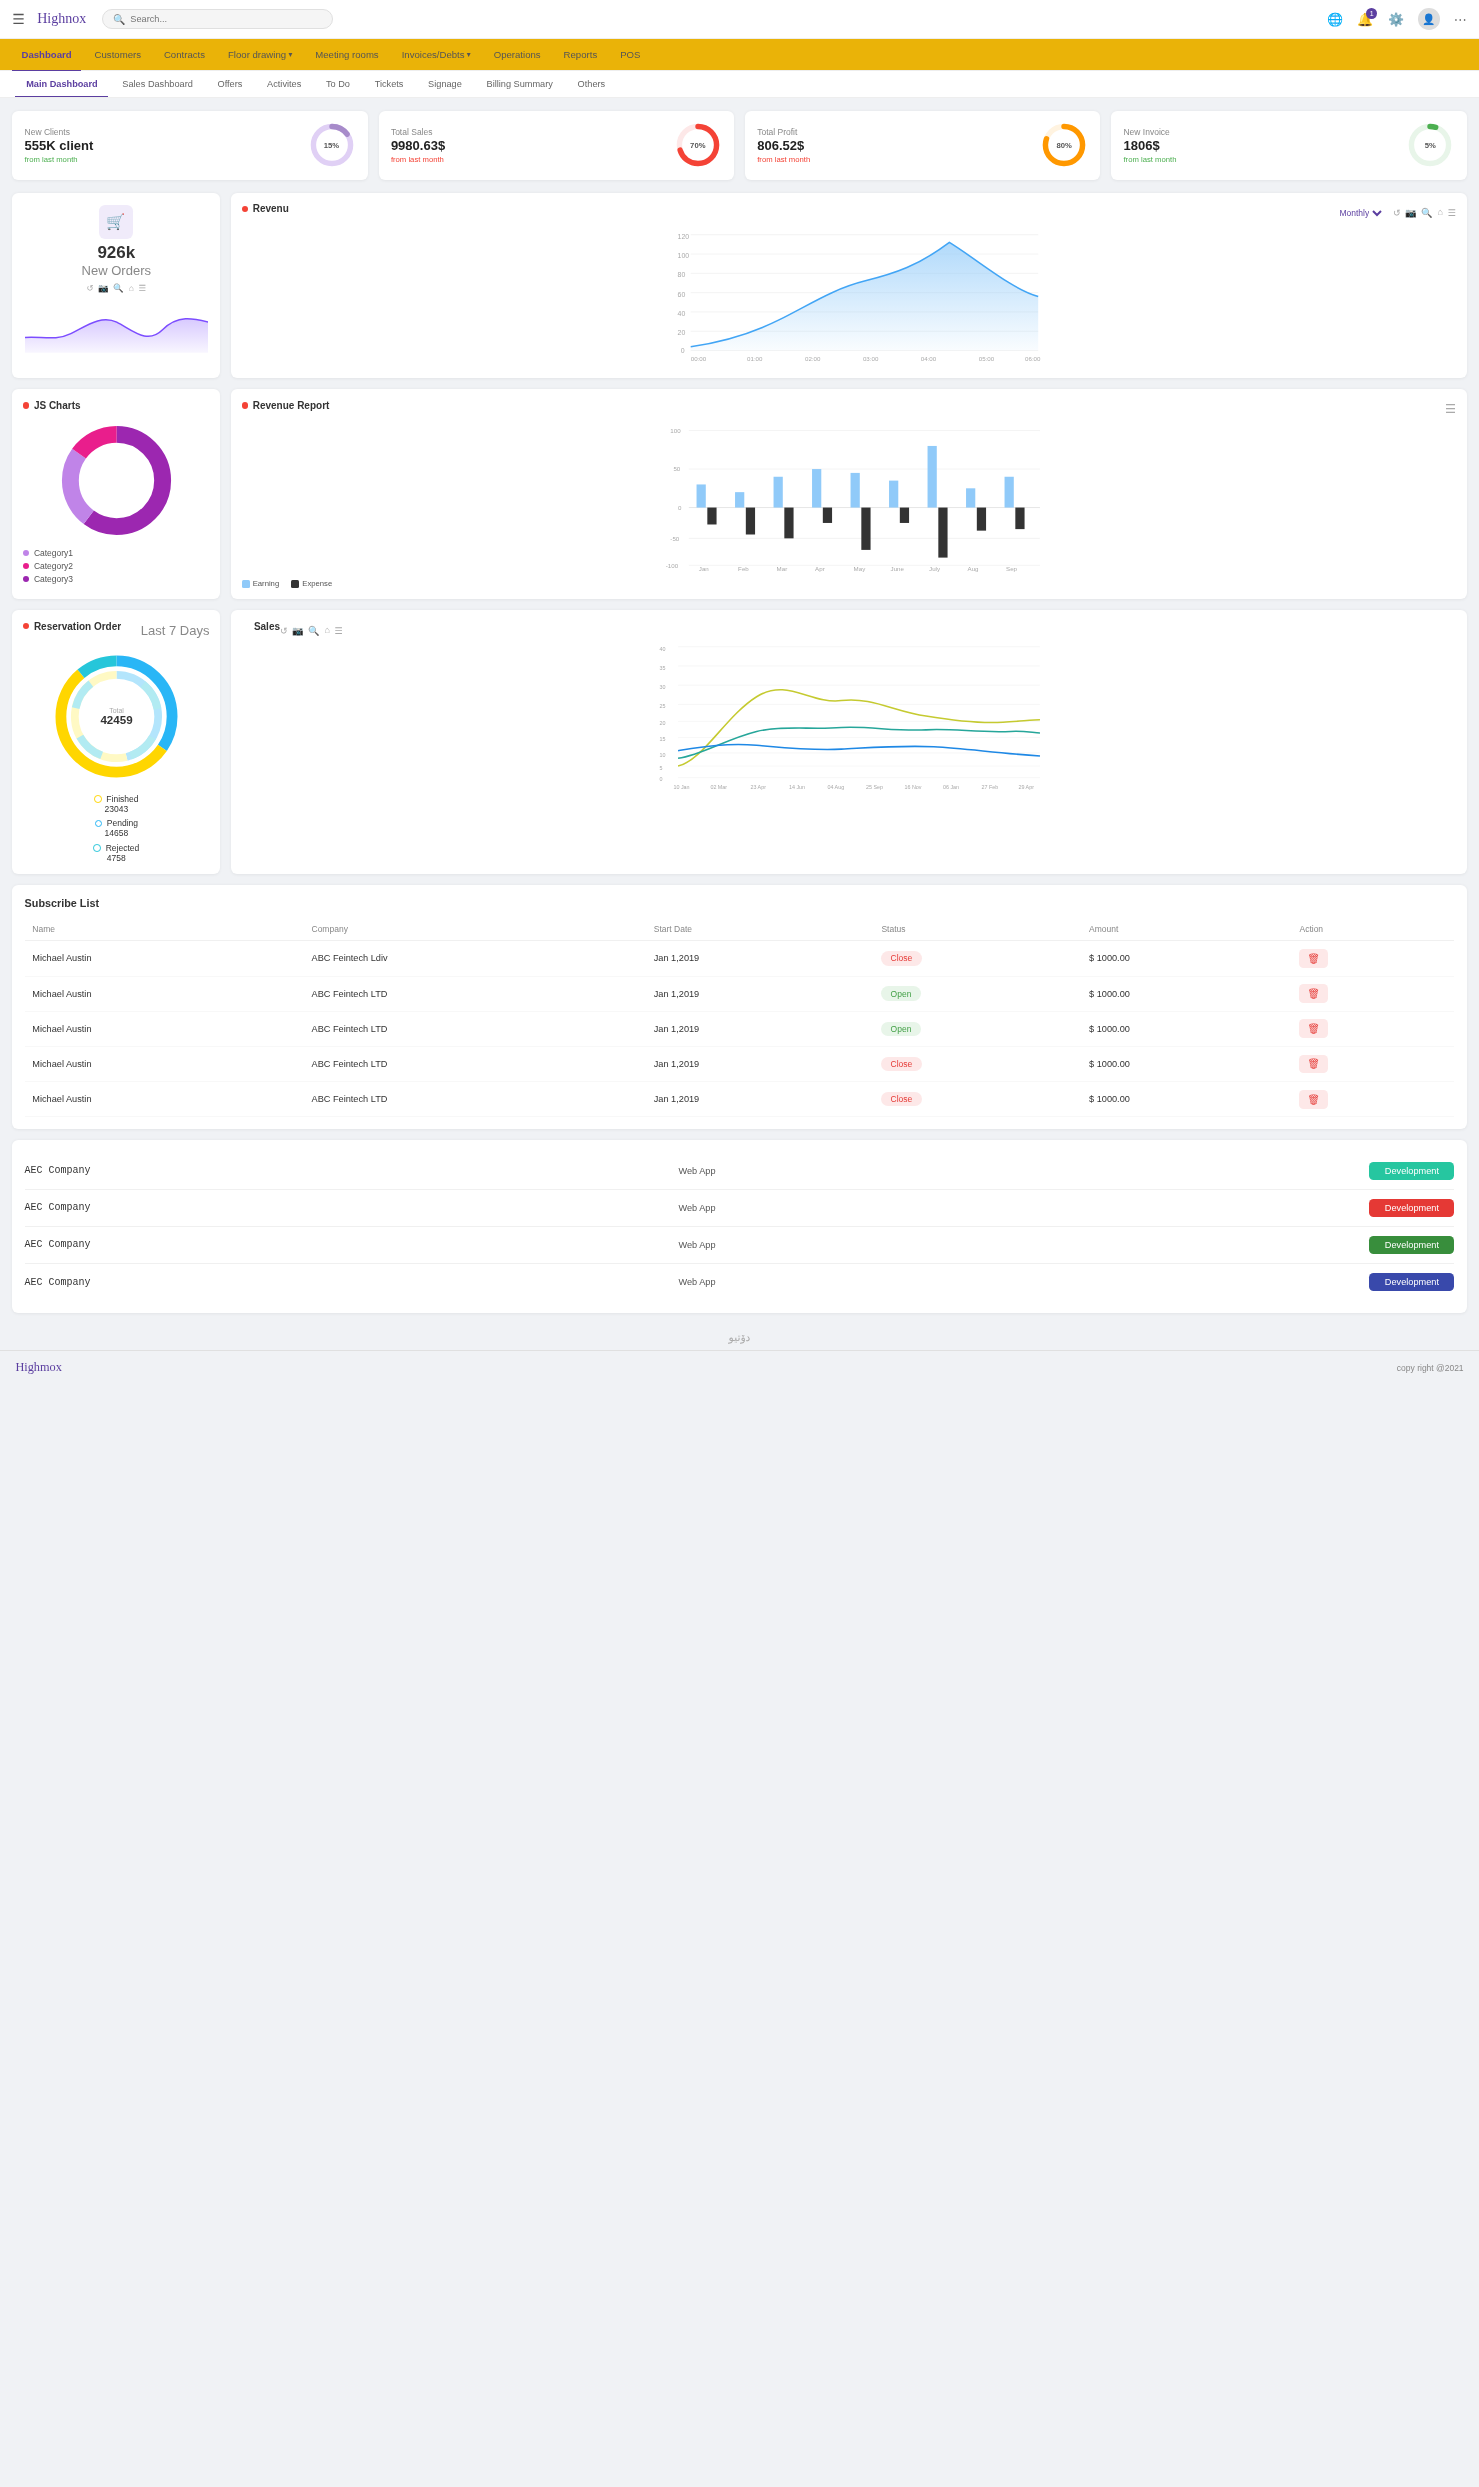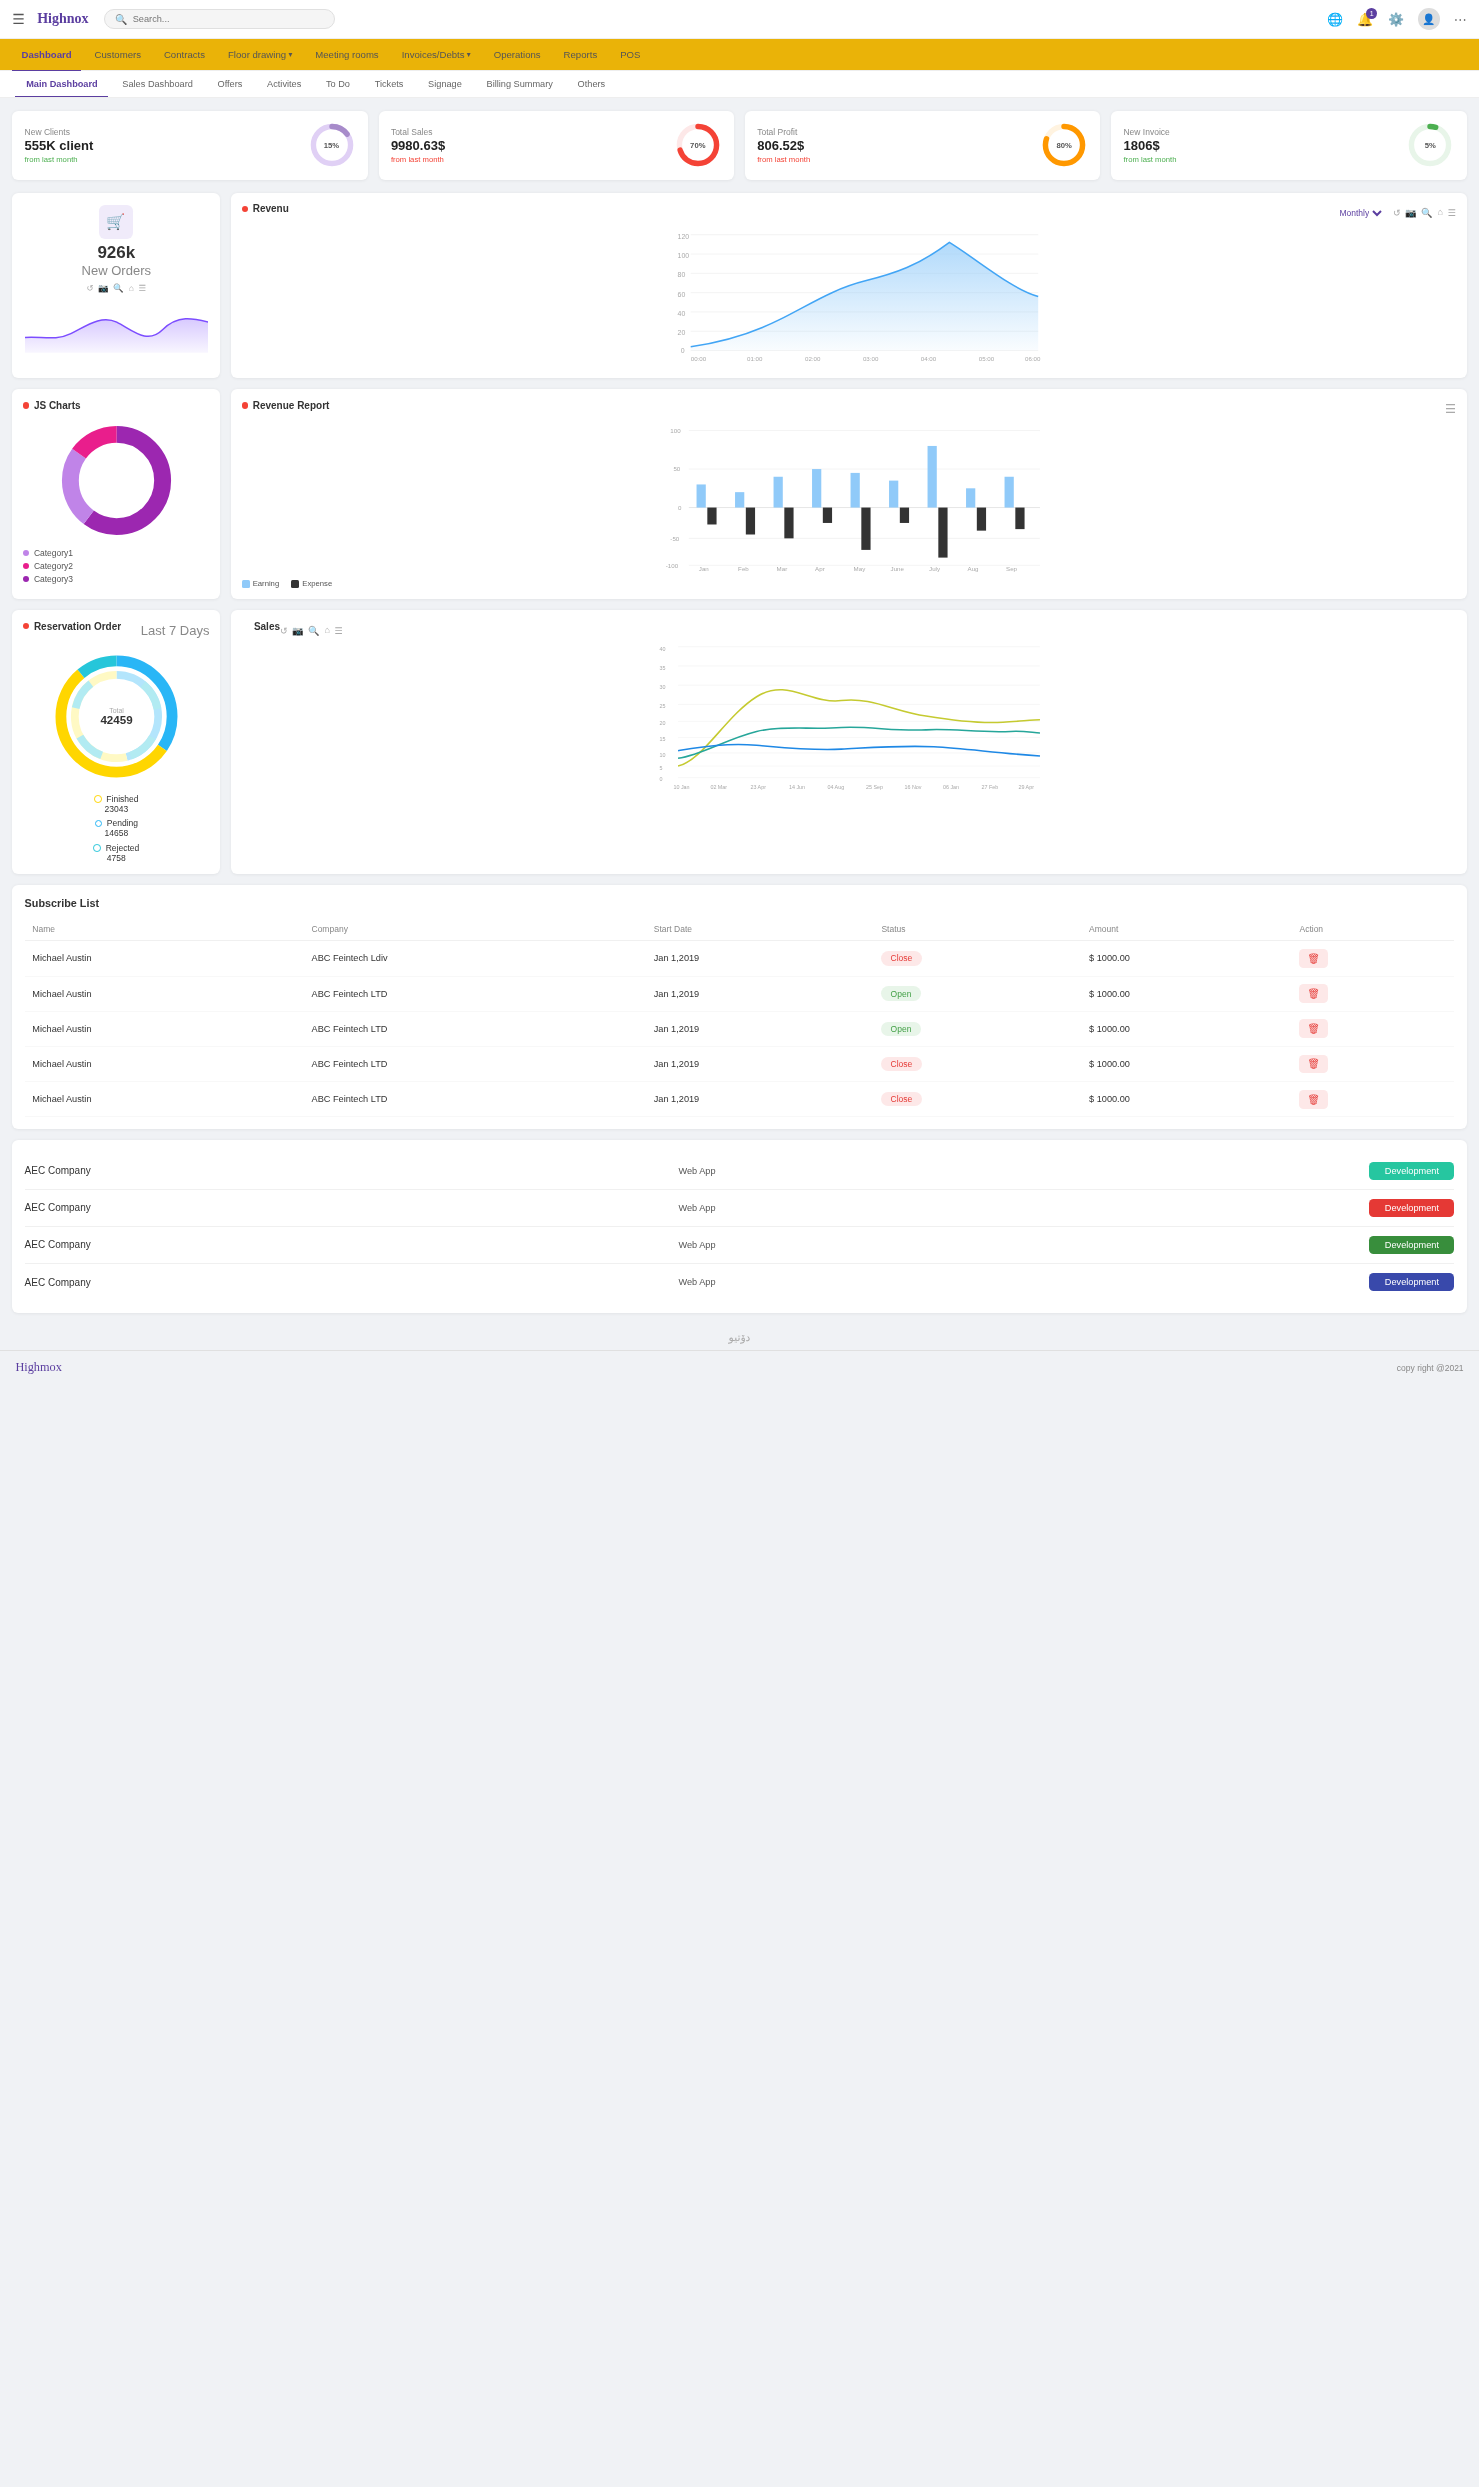--- a/index.html
+++ b/index.html
@@ -1,20 +1,20 @@
 <!DOCTYPE html>
 <html style="font-size:12.3px"><head>
   <meta charset="utf-8">
   <style>
     * { box-sizing: border-box; margin: 0; padding: 0; }
     body { font-family: 'Segoe UI', Arial, sans-serif; background: #f0f2f5; font-size: 10px; color: #333; }
 
     
     .topbar { background: #fff; height: 39px; display: flex; align-items: center; padding: 0 12.3px; border-bottom: 0.8px solid #eee; gap: 9.2px; }
-    .topbar-logo { font-family: cursive; color: #5b3ea0; font-size: 14px; font-weight: bold; margin-right: 6.2px; }
+    .topbar-logo { font-family: cursive; color: #5b3ea0; font-size: 14px; font-weight: normal; margin-right: 6.2px; }
     .topbar-hamburger { font-size: 14px; color: #555; cursor: pointer; margin-right: 3.1px; }
     .topbar-search { flex: 1; max-width: 231px; background: #f5f5f5; border: 0.8px solid #e0e0e0; border-radius: 15.4px; padding: 3.9px 10.8px; display: flex; align-items: center; gap: 4.6px; }
     .topbar-search input { background: none; border: none; outline: none; font-size: 9.2px; width: 100%; }
     .topbar-spacer { flex: 1; }
     .topbar-icons { display: flex; align-items: center; gap: 14px; }
     .topbar-icon { font-size: 13px; color: #555; cursor: pointer; position: relative; }
     .topbar-badge { position: absolute; top: -3.1px; right: -3.1px; background: #5b3ea0; color: #fff; font-size: 7px; border-radius: 50%; width: 10.8px; height: 10.8px; display: flex; align-items: center; justify-content: center; }
     .topbar-avatar { width: 21.6px; height: 21.6px; border-radius: 50%; background: #ddd; display: flex; align-items: center; justify-content: center; font-size: 10.8px; }
 
     
@@ -95,21 +95,21 @@
     tbody td { padding: 7.7px 7.7px; font-size: 9.2px; border-bottom: 0.8px solid #f8f8f8; }
     .status-badge { padding: 2.3px 9.2px; border-radius: 9.2px; font-size: 8.5px; font-weight: 500; display: inline-block; }
     .status-close { background: #fde8e8; color: #e53935; }
     .status-open { background: #e8f5e9; color: #43a047; }
     .delete-btn { background: #fde8e8; color: #e53935; border: none; border-radius: 4.6px; padding: 3.9px 7.7px; cursor: pointer; font-size: 10px; }
 
     
     .dev-section { background: #fff; border-radius: 6.2px; padding: 12.3px; box-shadow: 0 0.8px 3.1px rgba(0,0,0,0.06); }
     .dev-row { display: flex; align-items: center; padding: 9.2px 0; border-bottom: 0.8px solid #f0f0f0; }
     .dev-row:last-child { border-bottom: none; }
-    .dev-company { font-size: 10px; font-weight: 500; flex: 1; }
+    .dev-company { font-size: 10px; font-weight: 500; flex: 1; font-family: Liberation Mono, monospace; }
     .dev-product { font-size: 9.2px; color: #555; flex: 1; text-align: center; }
     .dev-spacer { flex: 1; }
     .dev-badge { padding: 3.9px 15.4px; border-radius: 4.6px; font-size: 9.2px; font-weight: 500; color: #fff; min-width: 85px; text-align: center; }
 
     
     .footer { background: #f0f2f5; padding: 9.2px 15.4px; display: flex; justify-content: space-between; align-items: center; border-top: 0.8px solid #e0e0e0; }
     .footer-logo { font-family: cursive; color: #5b3ea0; font-size: 12.3px; }
     .footer-copy { font-size: 8.5px; color: #888; }
 
     

